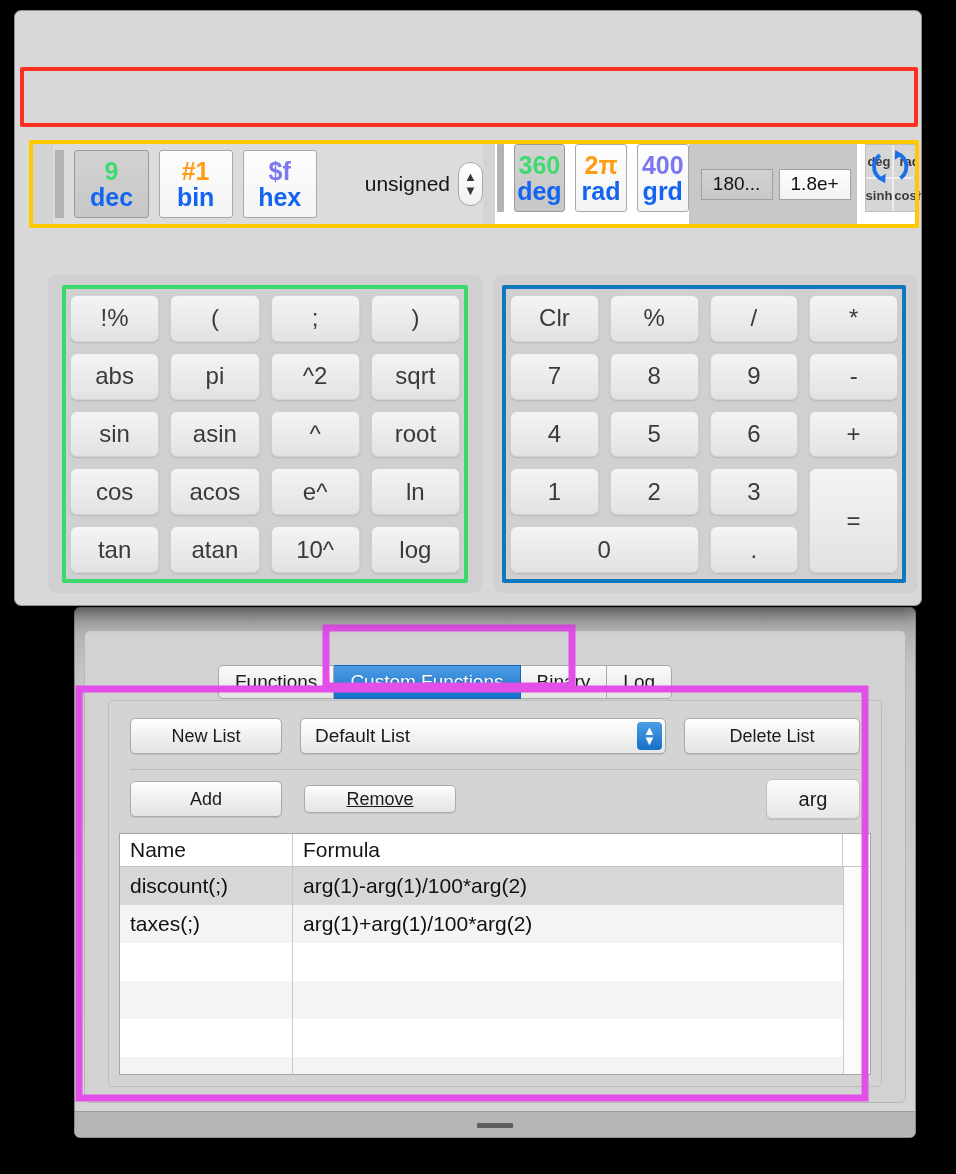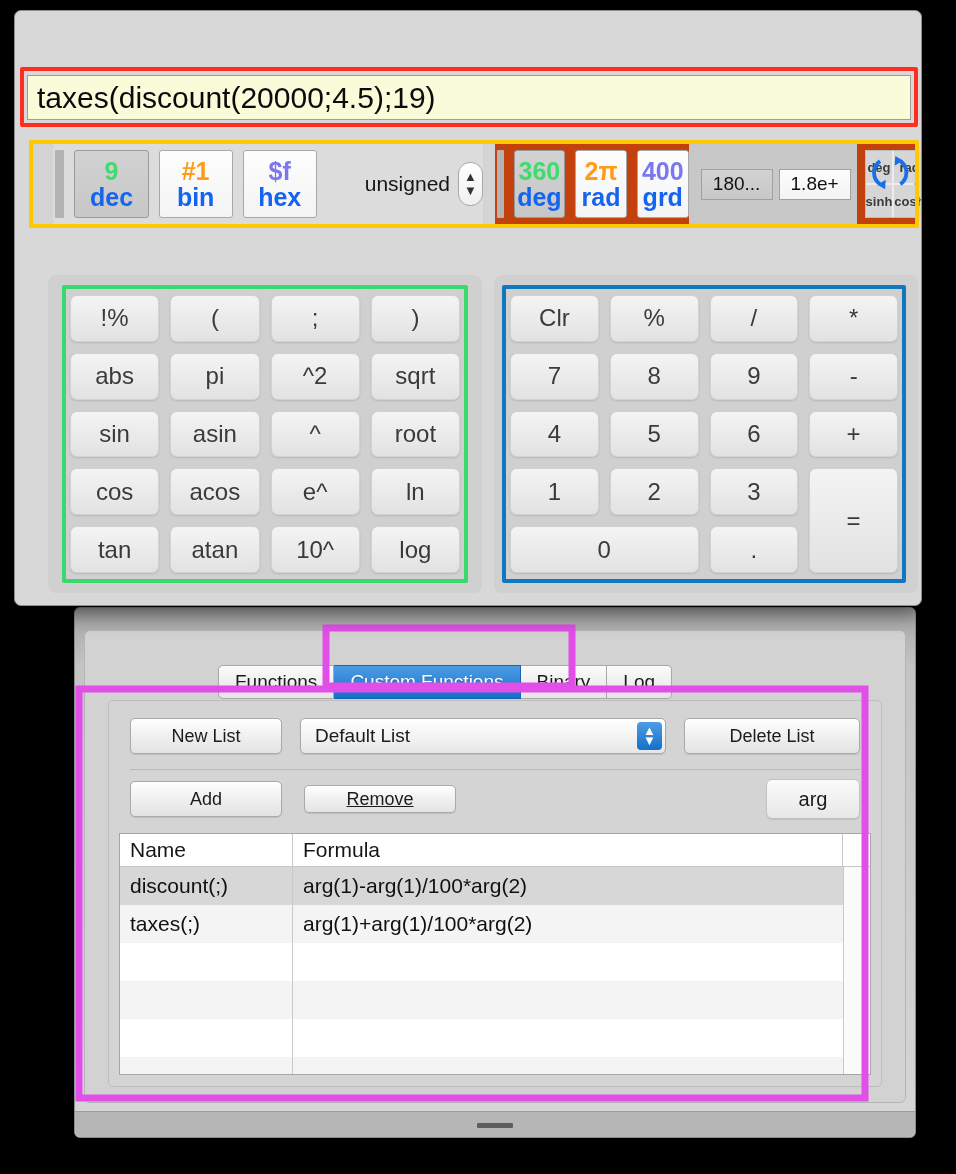--- a/index.html
+++ b/index.html
@@ -209,22 +209,22 @@
   .unsigned-label { font-size: 21px; color: #161616; }
   .stepper {
     margin-left: 8px; width: 25px; height: 44px;
     background: linear-gradient(180deg, #ffffff 0%, #f0f0f0 100%);
     border: 1px solid #a8a8a8; border-radius: 12px;
     display: flex; flex-direction: column; align-items: center; justify-content: center;
     font-size: 13px; font-weight: bold; color: #333; line-height: 1.1;
   }
   .tb-section-right {
     position: absolute; left: 462px; top: 0; width: 420px; height: 80px;
-    background: #c2410c;
-    display: flex; align-items: center;
+    background: #ffffff;
+    display: flex; align-items: flex-start;
   }
   .tb-subgroup {
     display: flex; align-items: center; height: 80px;
     padding: 0 6px;
   }
   .tb-subgroup.shade { background: #c8c8c8; }
   .small-btn-col { display: flex; flex-direction: row; gap: 6px; margin-left: 6px; }
   .small-btn {
     width: 72px; height: 31px;
     border: 1px solid #a0a0a0;
@@ -362,23 +362,20 @@
 </div>
 
 <svg style="position:absolute;left:0;top:0;width:956px;height:1174px;pointer-events:none">
   <rect x="326" y="628" width="246" height="58" fill="none" stroke="#e14fe8" stroke-width="7"></rect>
   <rect x="79" y="689" width="786" height="409" fill="none" stroke="#e14fe8" stroke-width="7"></rect>
 </svg>
 
 <div class="calc-window">
 
 
-  <div class="display-field">
-    <span>taxes(discount(20000;4.5);19)</span>
-  </div>
   <div class="display-hl"></div>
 
   <div class="toolbar-bg">
     <div class="tb-section-left">
       <div class="tb-grip"></div>
       <div class="base-btn pressed">
         <span class="base-top c-green">9</span>
         <span class="base-bot">dec</span>
       </div>
       <div class="base-btn">

